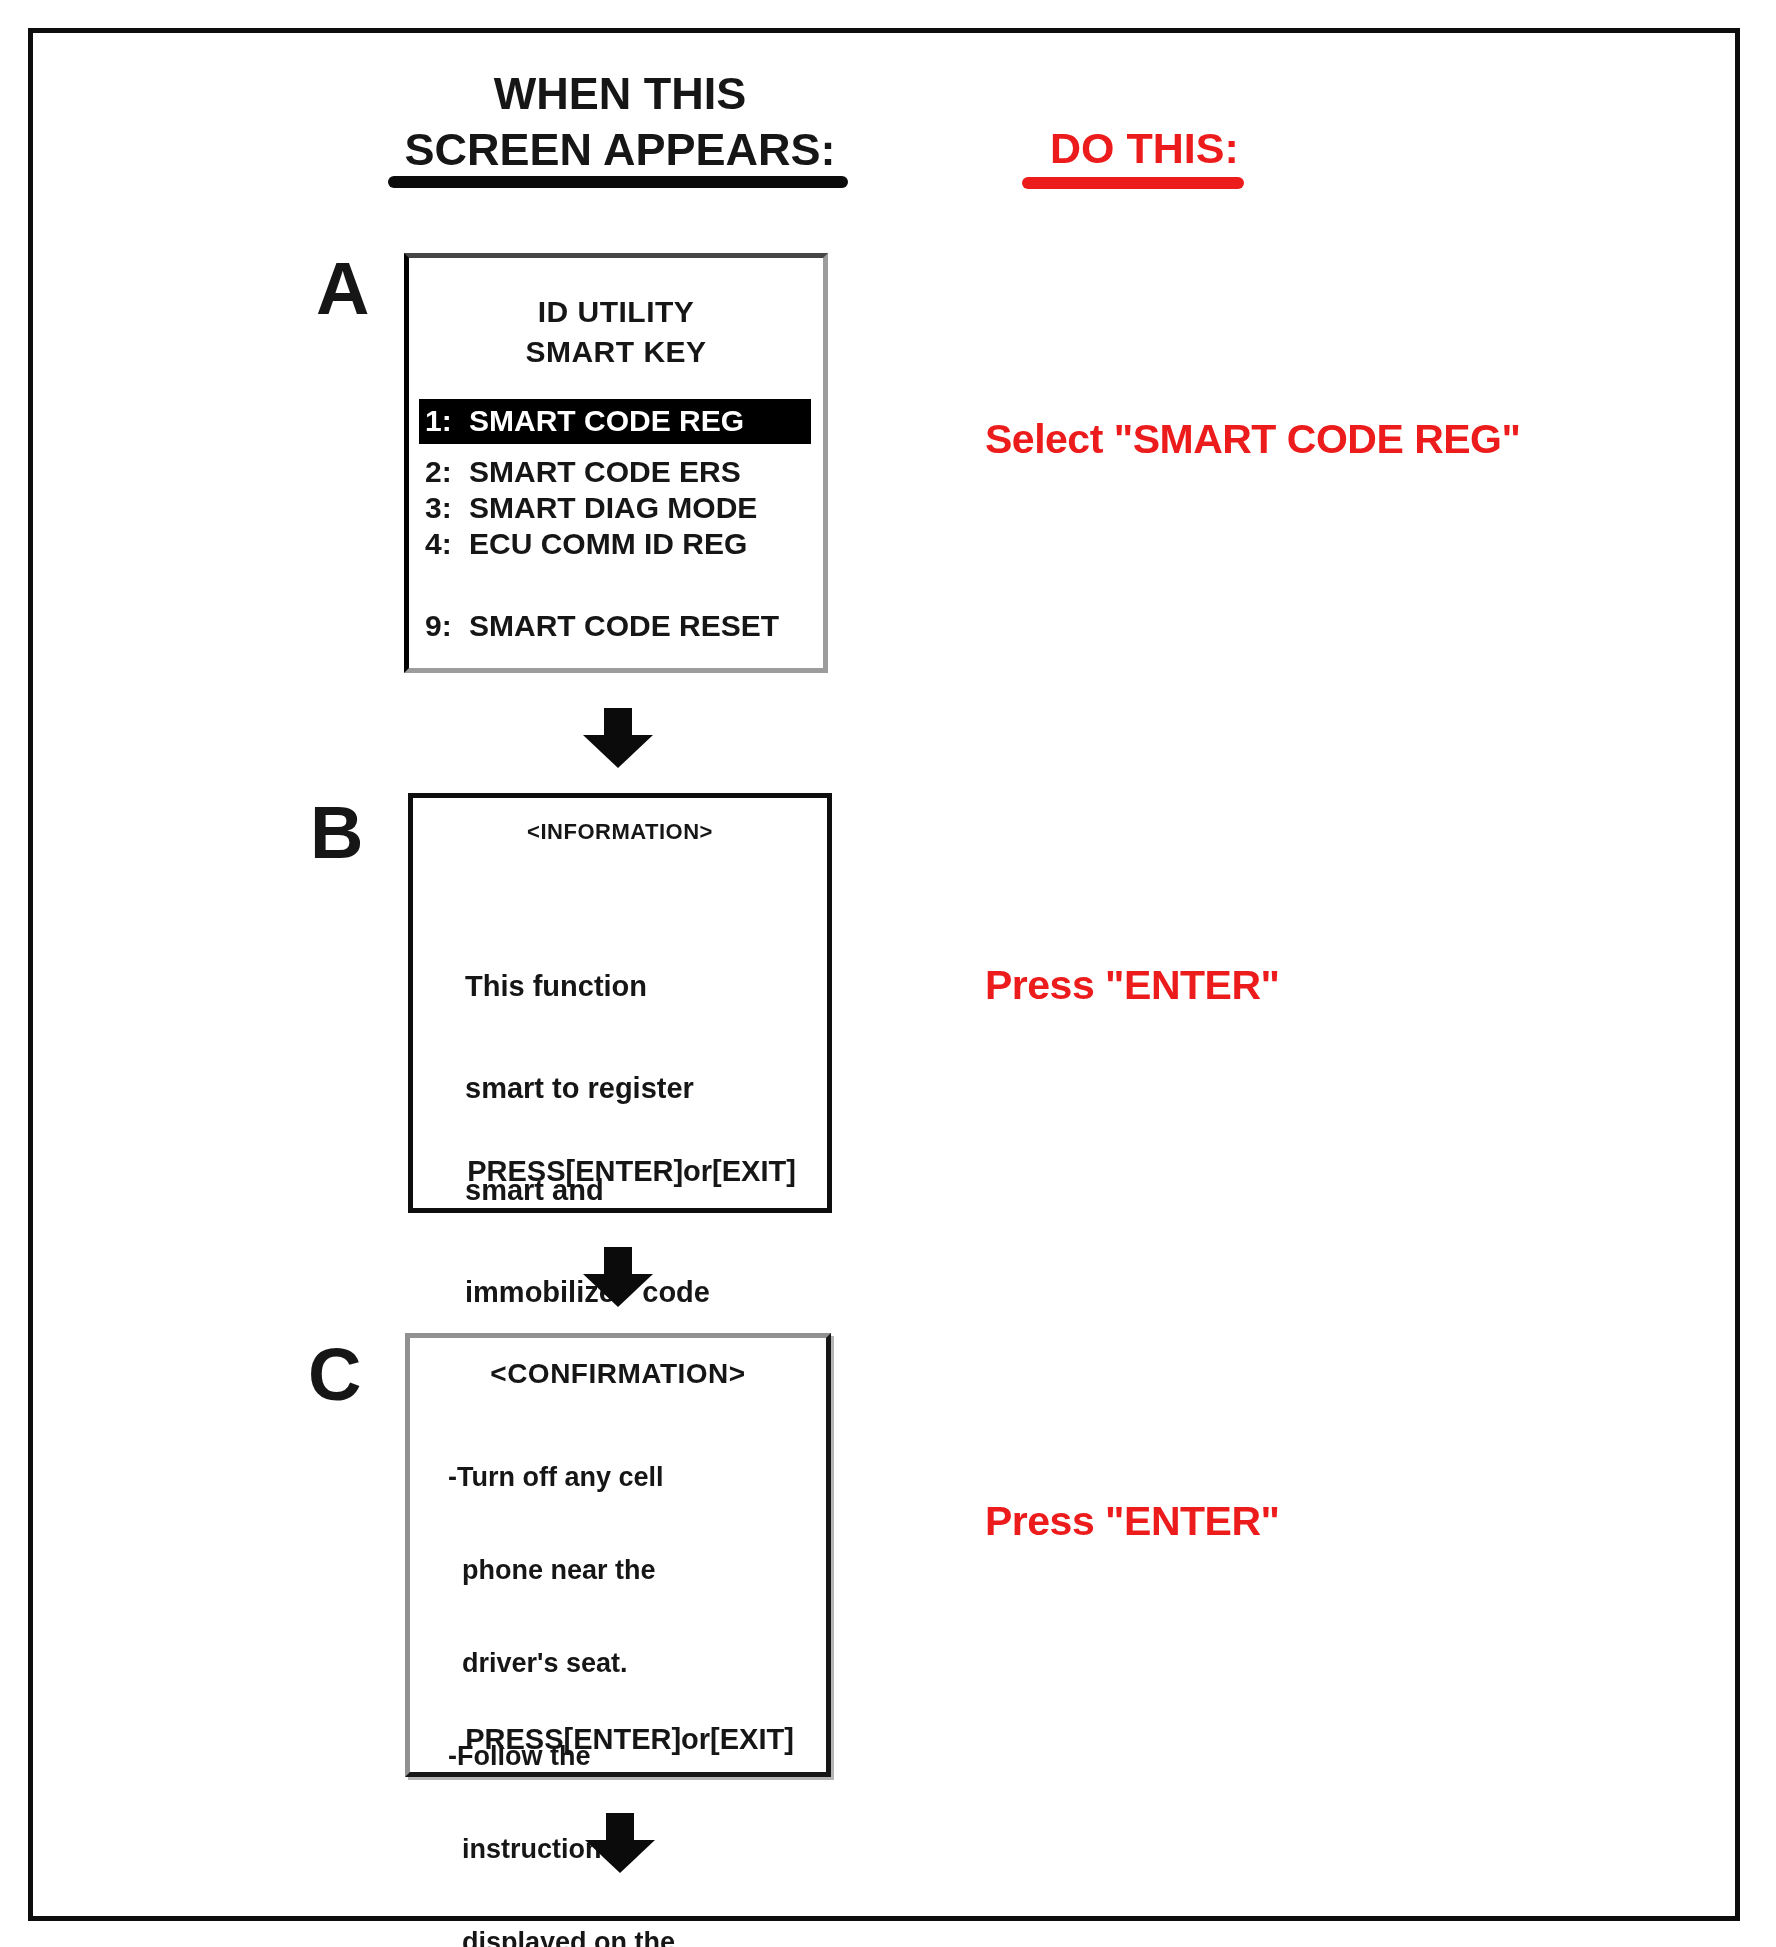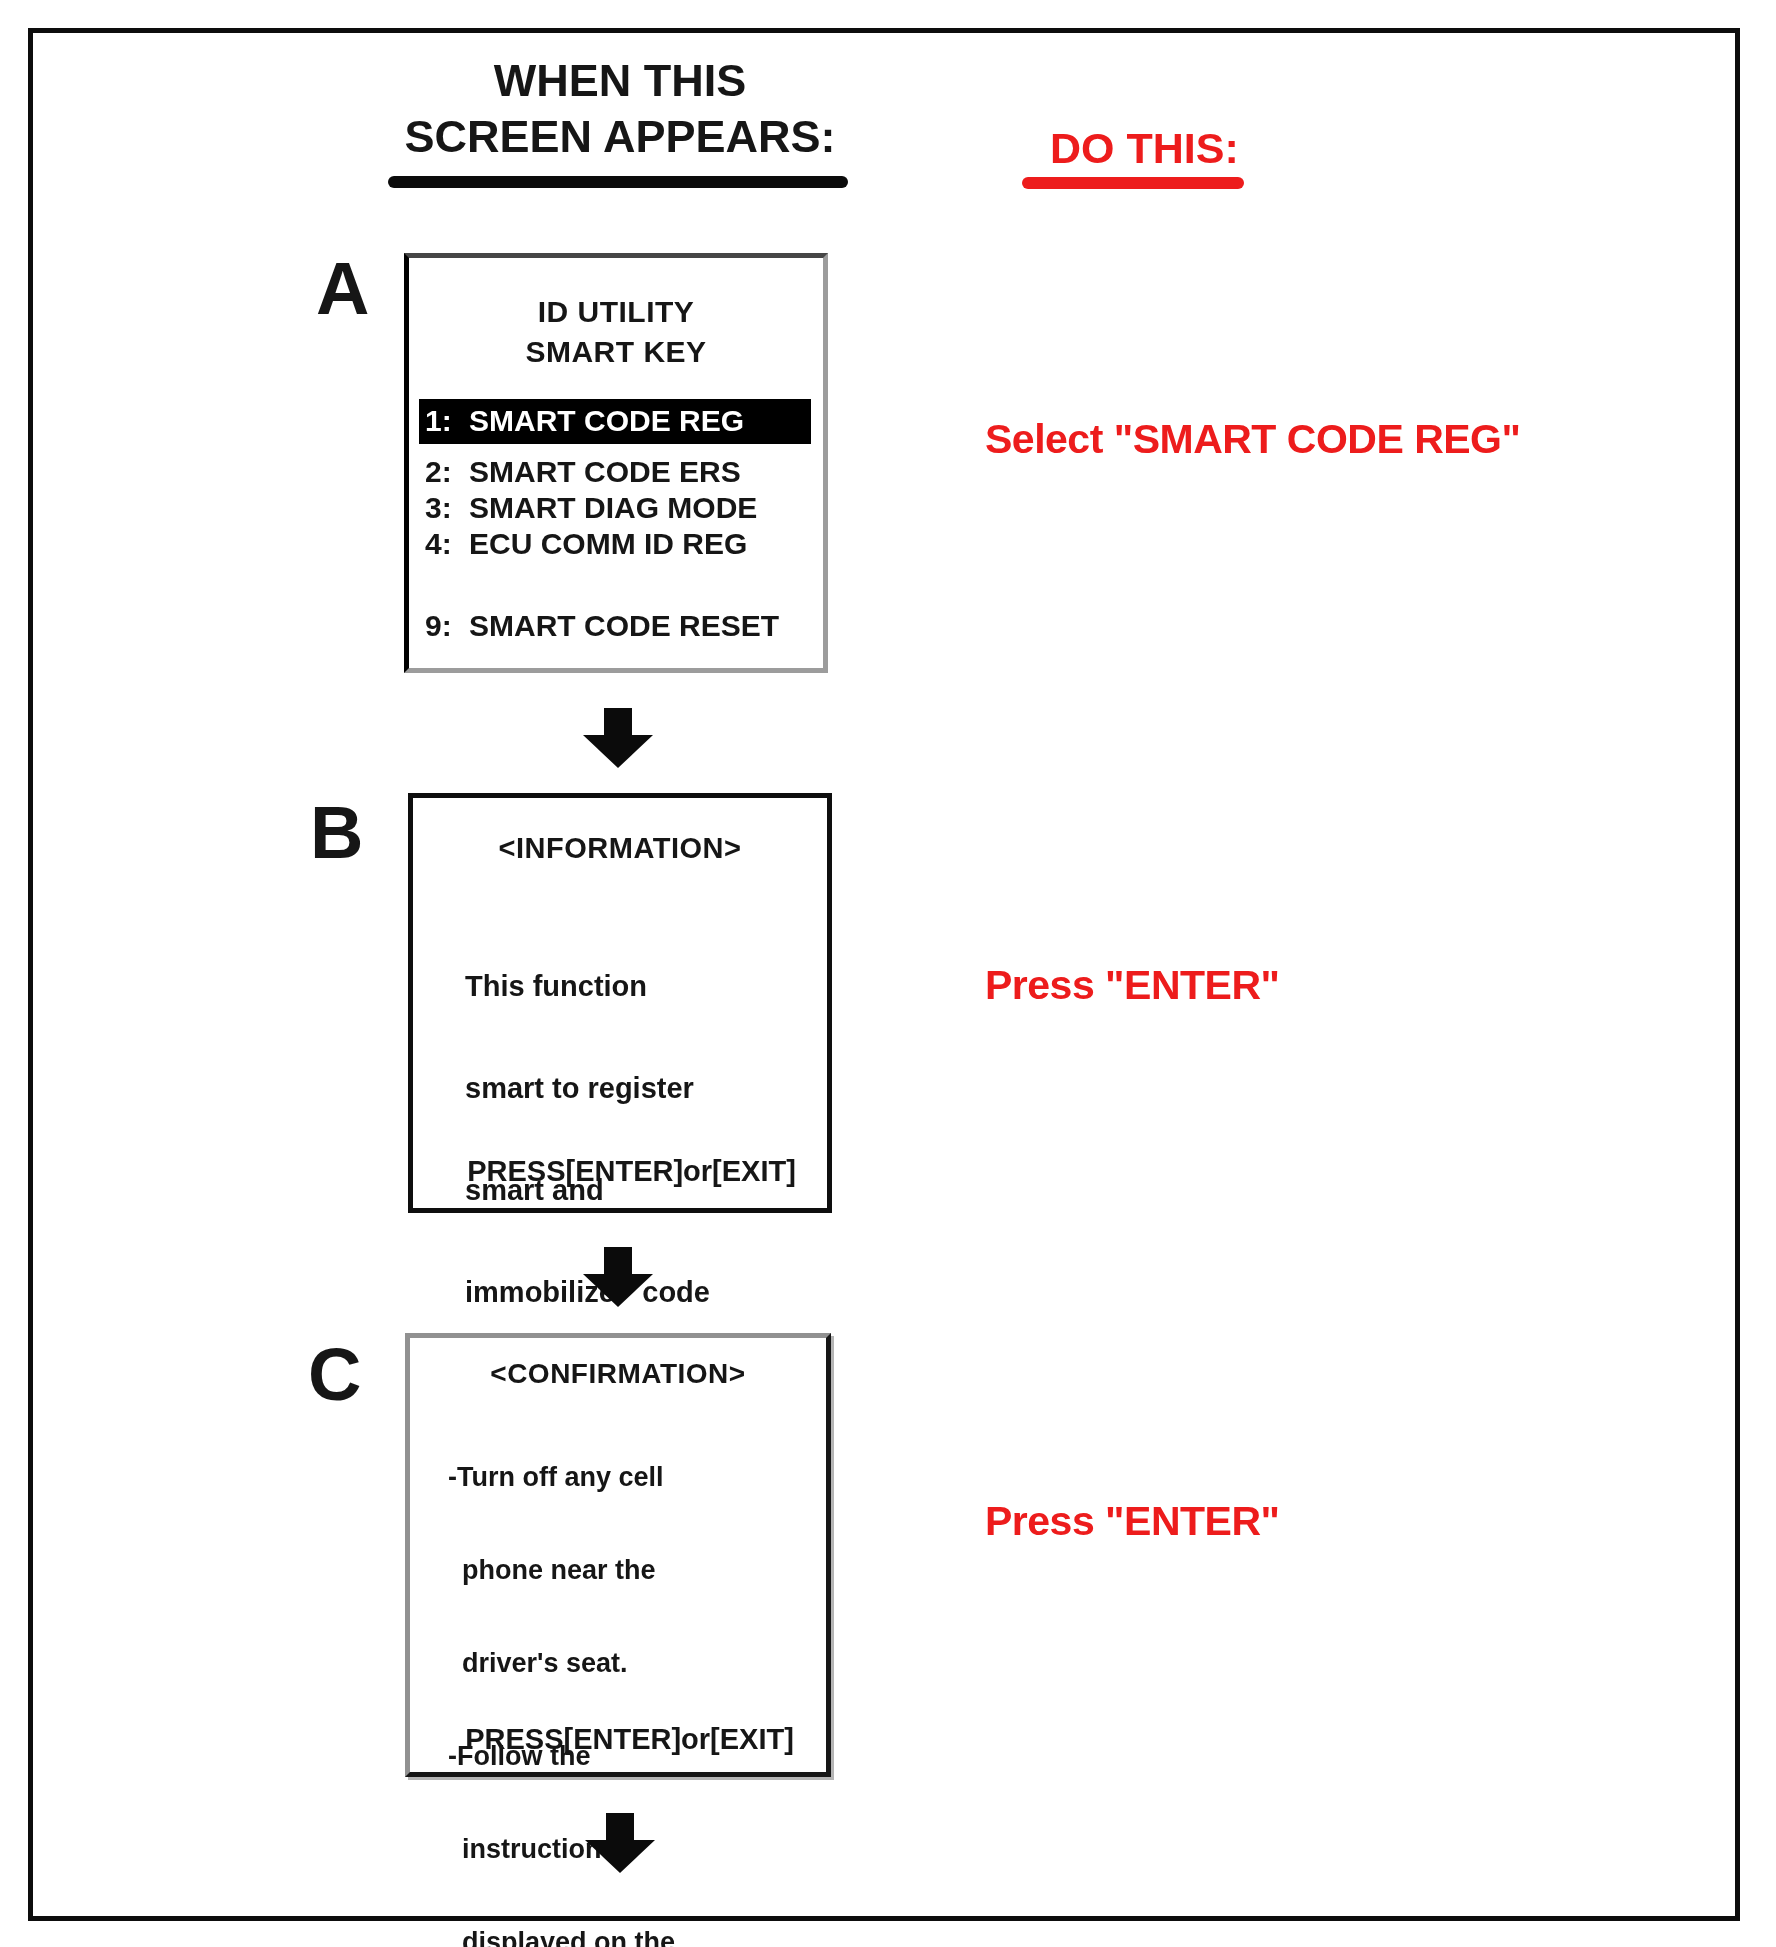--- a/index.html
+++ b/index.html
@@ -10,21 +10,21 @@
     color:#161616;
     -webkit-font-smoothing:antialiased;
   }
   .canvas{position:relative;width:1776px;height:1947px;background:#fff;overflow:hidden;}
   .frame{
     position:absolute;left:28px;top:28px;width:1712px;height:1893px;
     border:5px solid #0d0d0d;box-sizing:border-box;background:#fff;
   }
   
   .hdr-left{
-    position:absolute;left:320px;top:53px;width:600px;
+    position:absolute;left:320px;top:66px;width:600px;
     text-align:center;font-size:45px;line-height:56px;letter-spacing:0px;white-space:nowrap;
   }
   .hdr-left-underline{
     position:absolute;left:388px;top:176px;width:460px;height:12px;
     background:#0b0b0b;border-radius:6px;
   }
   .hdr-right{
     position:absolute;left:1022px;top:124px;width:300px;
     font-size:43px;letter-spacing:0px;white-space:nowrap;margin-left:28px;
   }
@@ -46,21 +46,21 @@
     left:408px;top:793px;width:424px;height:420px;
     border:5px solid #0e0e0e;
   }
   .box-c{
     left:405px;top:1333px;width:426px;height:444px;
     border:5px solid;border-color:#919191 #161616 #161616 #919191;
     box-shadow:3px 3px 0 #b5b5b5;
   }
   .scr-title{ text-align:center;font-size:30px;line-height:40px;letter-spacing:0.5px;white-space:nowrap;}
   .box-a .scr-title{margin-top:34px;}
-  .box-b .scr-title{margin-top:30px;font-size:29px;}
+  .box-b .scr-title{margin-top:14px;font-size:22px;}
   .box-c .scr-title{margin-top:16px;font-size:28px;}
   
   .menu-row{
     position:absolute;left:10px;right:12px;display:flex;
     font-size:30px;line-height:34px;letter-spacing:0px;white-space:nowrap;
   }
   .menu-row .num{width:44px;flex:0 0 44px;padding-left:6px;}
   .menu-row.selected{
     background:#000;color:#fff;
     padding-top:5px;padding-bottom:6px;

